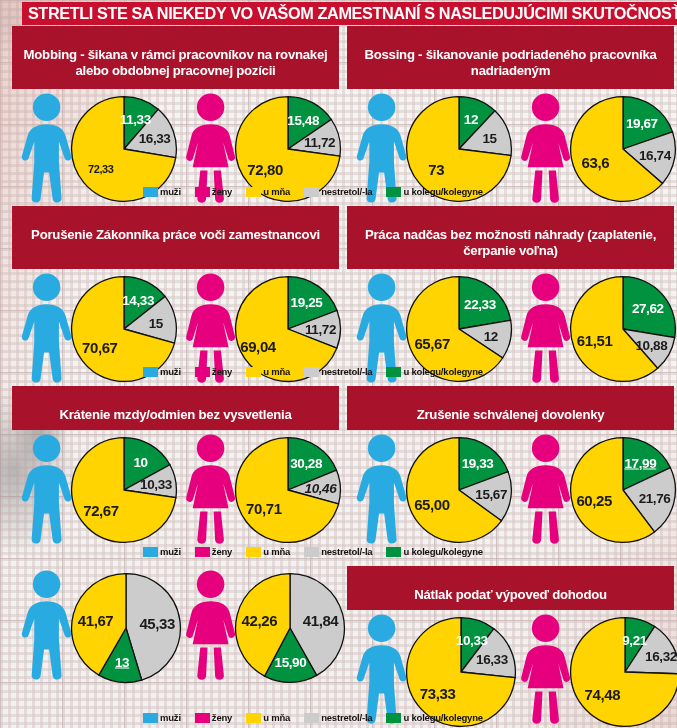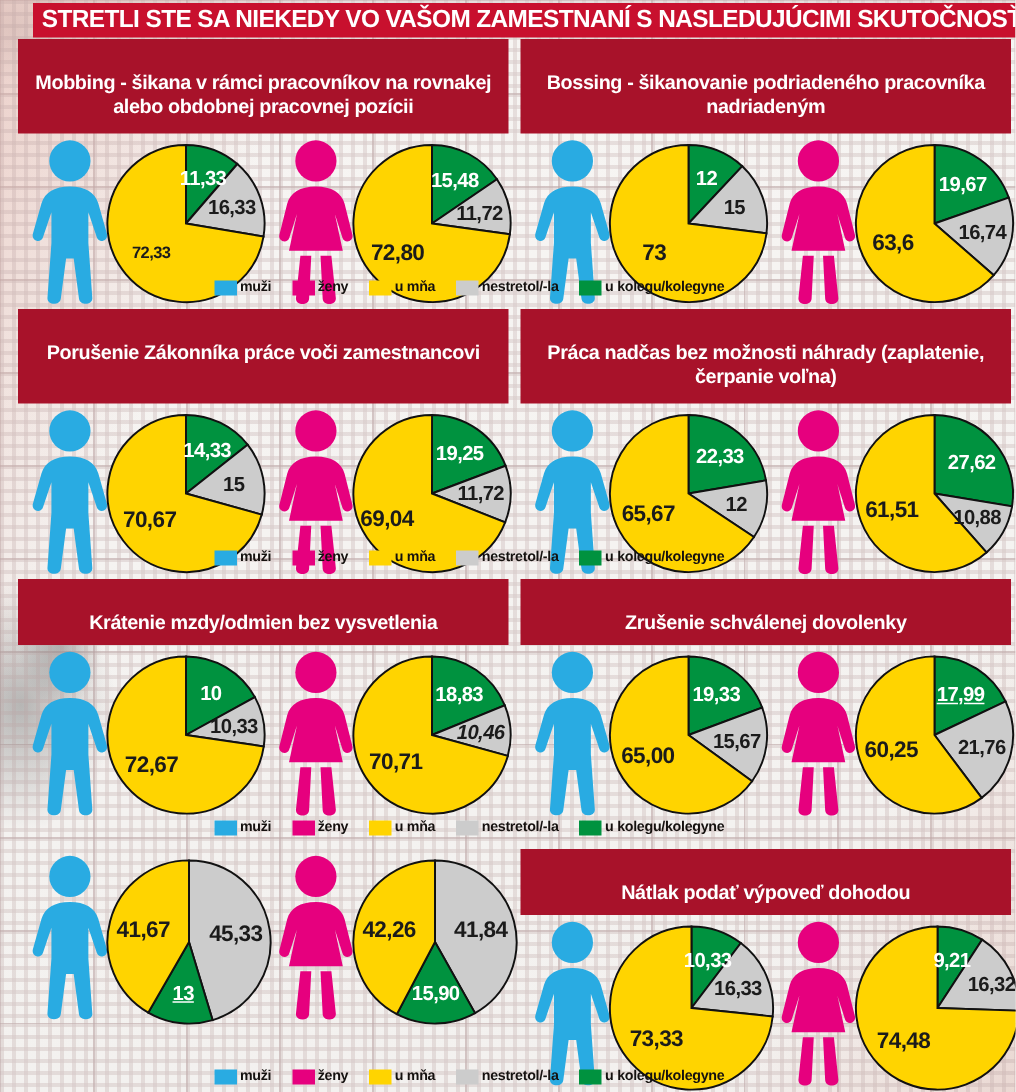--- a/index.html
+++ b/index.html
@@ -223,21 +223,21 @@
           <div class="figwrap" style="left: 170px; top: 4px;"><svg width="57.2" height="110" viewBox="0 0 52 100">
     <circle cx="26" cy="13" r="12.5" fill="#e6007e"></circle>
     <path d="M26 28.5c-9.6 0-15.6 3.8-17.4 10.4L3.9 57.6c-1.1 4.1 4.7 6 6 1.9l4.6-14.4-4.8 22.4h32.6L37.5 45.1l4.6 14.4c1.3 4.1 7.1 2.2 6-1.9l-4.7-18.7C41.6 32.3 35.6 28.5 26 28.5z" fill="#e6007e"></path>
     <path d="M16.6 70.5h6.6l-1.3 25.9c-.2 4.6-8.2 4.4-8-.2l2.7-25.7zM35.4 70.5h-6.6l1.3 25.9c.2 4.6 8.2 4.4 8-.2l-2.7-25.7z" fill="#e6007e"></path>
   </svg></div>
           <div class="pie" style="left: 222px;"><svg width="108" height="108" viewBox="0 0 108 108">
               <path d="M 54 54 L 54 1.6000000000000014 A 52.4 52.4 0 0 1 102.51147091704607 34.19098211761637 Z" fill="#00923f" stroke="#111" stroke-width="1.3"></path>
               <path d="M 54 54 L 102.51147091704607 34.19098211761637 A 52.4 52.4 0 0 1 104.5078982256984 67.95393194846861 Z" fill="#cccccc" stroke="#111" stroke-width="1.3"></path>
               <path d="M 54 54 L 104.5078982256984 67.95393194846861 A 52.4 52.4 0 1 1 53.999999999999986 1.6000000000000014 Z" fill="#ffd400" stroke="#111" stroke-width="1.3"></path>
             </svg></div>
-          <div class="lbl green" style="left: 294.117px; top: 33.0327px; font-size: 13.5px; transform: translate(-50%, -50%);">18,83</div>
+          <div class="lbl green" style="left: 294.117px; top: 33.0327px; font-size: 13.5px; transform: translate(-50%, -50%);">30,28</div>
           <div class="lbl grey" style="left: 308.431px; top: 58.0823px; font-size: 13.5px; transform: translate(-50%, -50%); font-style: italic;">10,46</div>
           <div class="lbl yellow" style="left: 251.817px; top: 78.4079px; font-size: 15px; transform: translate(-50%, -50%);">70,71</div>
         </div>
       </div>
       <div class="panel" style="left: 347px; top: 386px; width: 327px;">
         <div class="ptitle" style="height: 18px;">Zrušenie schválenej dovolenky</div>
         <div class="charts" style="height: 112px;">
           <div class="figwrap" style="left: 6px; top: 4px;"><svg width="57.2" height="110" viewBox="0 0 52 100">
       <circle cx="26" cy="13" r="12.5" fill="#29abe2"></circle>
       <path d="M26 28.5c-9.2 0-15.2 3.6-17.2 10.2L3.6 57c-1.2 4.2 4.6 6.4 6.1 2.2l5.1-15.1v18.6L12.4 96c-.3 4.6 7.6 4.9 8.1.3l3.2-24.1h4.6l3.2 24.1c.5 4.6 8.4 4.3 8.1-.3l-2.4-33.3V44.1l5.1 15.1c1.5 4.2 7.3 2 6.1-2.2l-5.2-18.3C41.2 32.1 35.2 28.5 26 28.5z" fill="#29abe2"></path>

